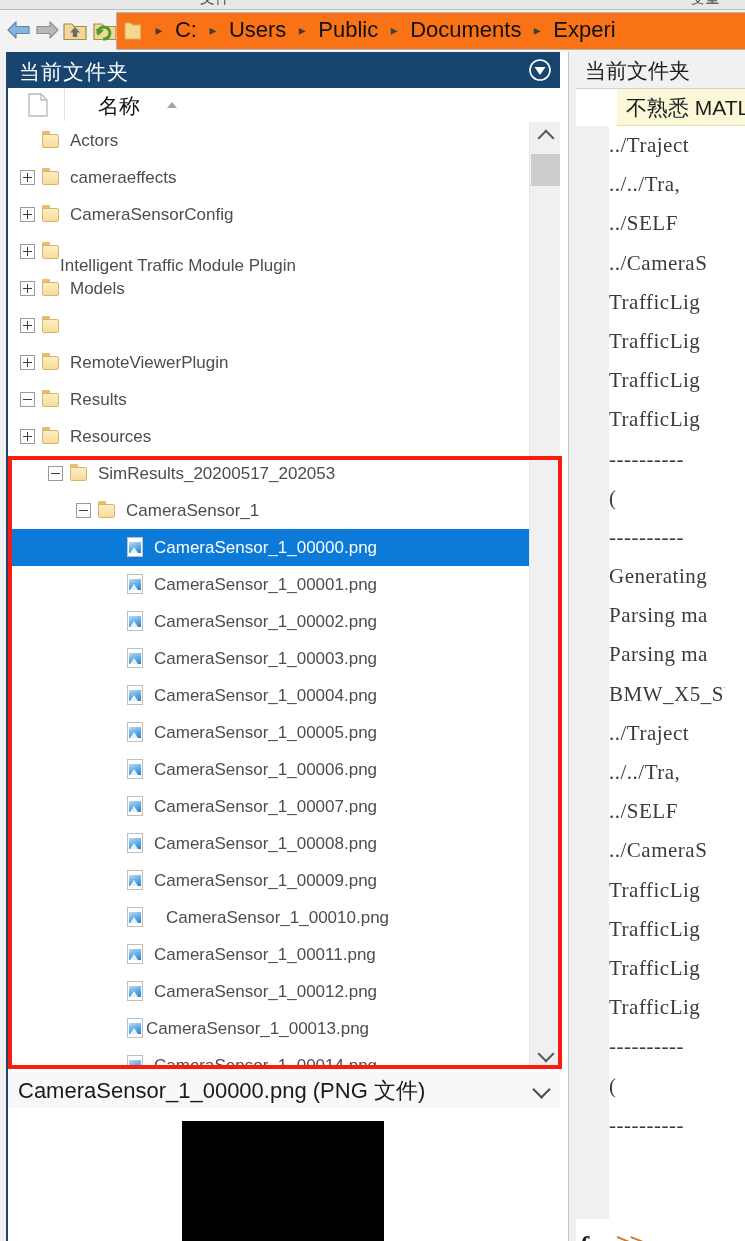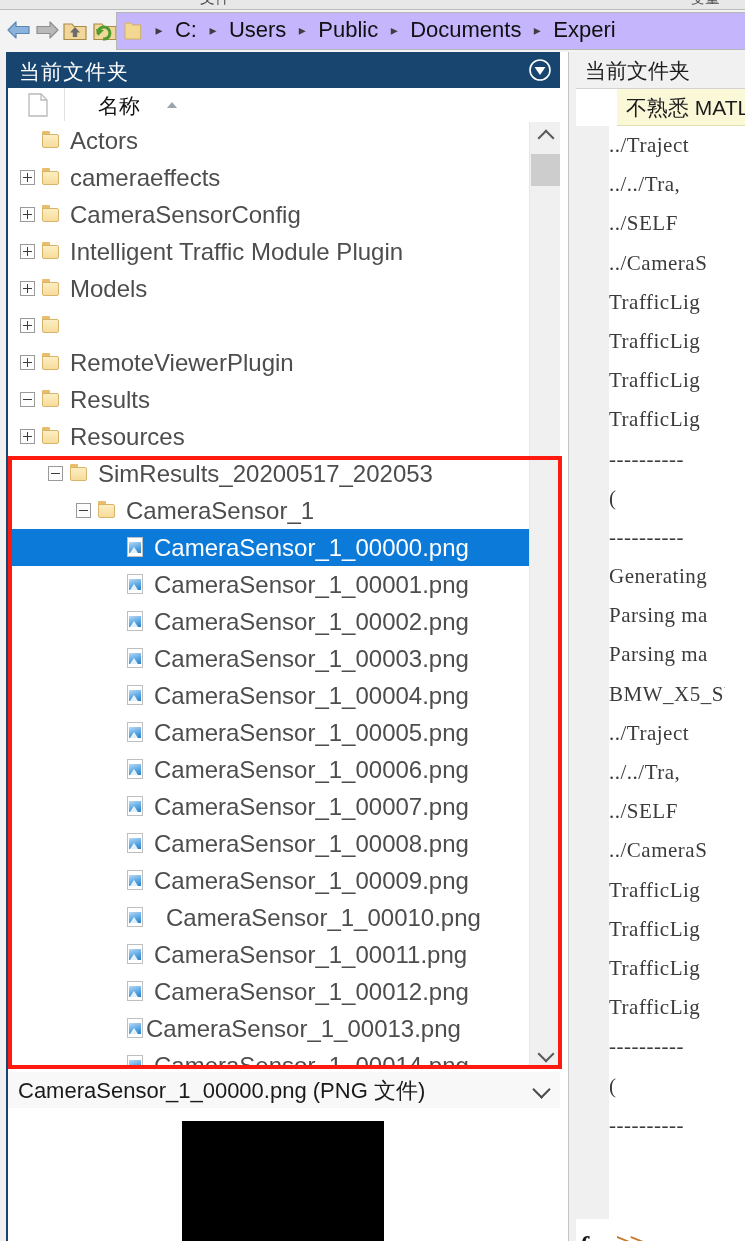--- a/index.html
+++ b/index.html
@@ -27,21 +27,21 @@
   }
   .navbtns{position:absolute;left:4px;top:4px;width:108px;height:34px;}
   .navicon{position:absolute;top:3px;width:26px;height:26px;}
   .arrow-left{left:2px;}
   .arrow-right{left:30px;}
   .folder-up{left:58px;}
   .folder-refresh{left:88px;}
 
   .addrbox{
     position:absolute;left:116px;top:2px;right:0;height:36px;
-    background:#c4b5fd;border:1px solid #b5b5b5;border-right:none;
+    background:#f97316;border:1px solid #b5b5b5;border-right:none;
     overflow:hidden;white-space:nowrap;
   }
   .crumb-folder{
     display:inline-block;vertical-align:middle;width:17px;height:20px;
     margin:0 4px 0 7px;position:relative;top:1px;
   }
   .crumb{
     display:inline-block;vertical-align:middle;
     font-size:22px;color:#101010;padding:0 2px;line-height:34px;
   }
@@ -93,21 +93,21 @@
   }
 
   
   .treewrap{
     position:absolute;left:8px;top:70px;width:552px;height:947px;
     background:#ffffff;overflow:hidden;
   }
   .treelist{position:absolute;left:0;top:0;width:521px;}
   .row{
     position:relative;height:37px;line-height:37px;white-space:nowrap;
-    font-size:24px;color:#4d4d4d;
+    font-size:17px;color:#4d4d4d;
   }
   .row.sel{background:#0b7ad8;color:#ffffff;}
   .row .exp{
     position:absolute;top:11px;width:15px;height:15px;
     border:1px solid #9a9a9a;background:#fdfdfd;box-sizing:border-box;
   }
   .row .exp:before{
     content:"";position:absolute;left:2px;top:6px;width:9px;height:1px;background:#3c3c3c;
   }
   .row .exp.plus:after{
@@ -341,21 +341,21 @@
               <span class="bod"></span>
             </span>
             <span class="lbl" style="left: 62px;">CameraSensorConfig</span>
           </div>
           <div class="row">
             <span class="exp plus" style="left: 12px;"></span>
             <span class="fico folderico" style="left: 34px;">
               <span class="tab"></span>
               <span class="bod"></span>
             </span>
-            <span class="lbl" style="left: 62px;">Intelligent Traffic Module Plugin</span>
+            <span class="lbl" style="left: 52px; margin-top: 14px;">Intelligent Traffic Module Plugin</span>
           </div>
           <div class="row">
             <span class="exp plus" style="left: 12px;"></span>
             <span class="fico folderico" style="left: 34px;">
               <span class="tab"></span>
               <span class="bod"></span>
             </span>
             <span class="lbl" style="left: 62px;">Models</span>
           </div>
           <div class="row">

